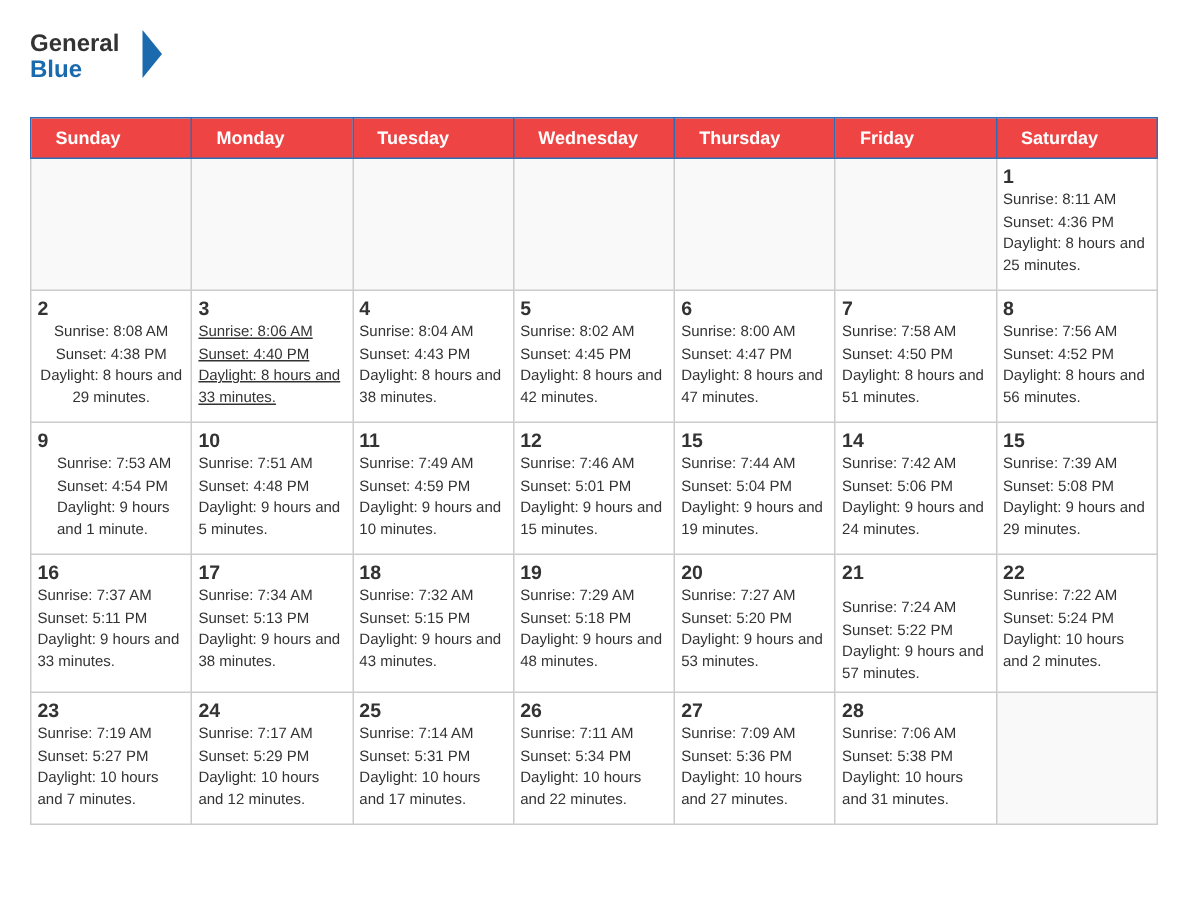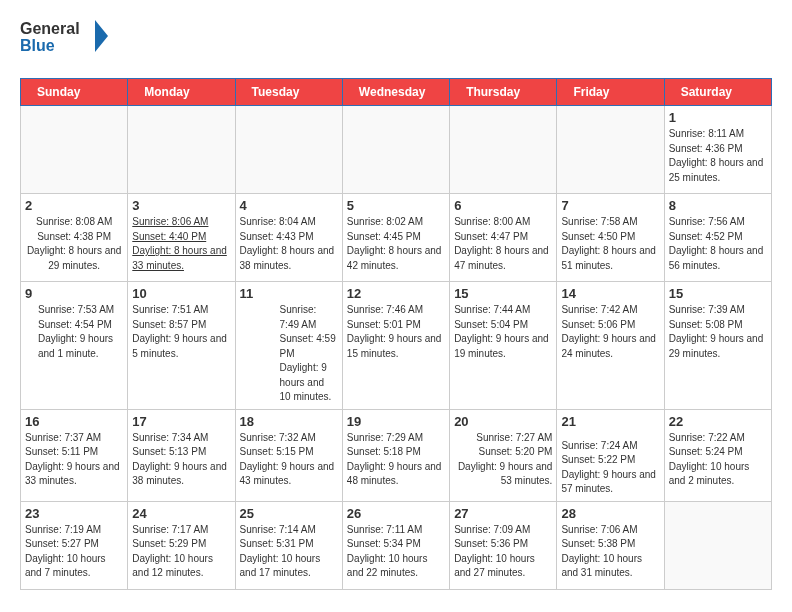--- a/index.html
+++ b/index.html
@@ -165,26 +165,26 @@
       <tr>
         <td>
           <span class="day-number">9</span>
           <div class="day-info" style="white-space: pre-line; margin-left: 13px;">Sunrise: 7:53 AM
 Sunset: 4:54 PM
 Daylight: 9 hours and 1 minute.</div>
         </td>
         <td>
           <span class="day-number">10</span>
           <div class="day-info" style="white-space: pre-line;">Sunrise: 7:51 AM
-Sunset: 8:57 PM
+Sunset: 4:48 PM
 Daylight: 9 hours and 5 minutes.</div>
         </td>
         <td>
           <span class="day-number">11</span>
-          <div class="day-info" style="white-space: pre-line; margin-left: 40px;">Sunrise: 7:49 AM
+          <div class="day-info" style="white-space: pre-line;">Sunrise: 7:49 AM
 Sunset: 4:59 PM
 Daylight: 9 hours and 10 minutes.</div>
         </td>
         <td>
           <span class="day-number">12</span>
           <div class="day-info" style="white-space: pre-line;">Sunrise: 7:46 AM
 Sunset: 5:01 PM
 Daylight: 9 hours and 15 minutes.</div>
         </td>
         <td>
@@ -226,21 +226,21 @@
 Daylight: 9 hours and 43 minutes.</div>
         </td>
         <td>
           <span class="day-number">19</span>
           <div class="day-info" style="white-space: pre-line;">Sunrise: 7:29 AM
 Sunset: 5:18 PM
 Daylight: 9 hours and 48 minutes.</div>
         </td>
         <td>
           <span class="day-number">20</span>
-          <div class="day-info" style="white-space: pre-line; text-align: right;">Sunrise: 7:27 AM
+          <div class="day-info" style="white-space: pre-line;">Sunrise: 7:27 AM
 Sunset: 5:20 PM
 Daylight: 9 hours and 53 minutes.</div>
         </td>
         <td>
           <span class="day-number">21</span>
           <div class="day-info" style="white-space: pre-line; margin-top: 10px;">Sunrise: 7:24 AM
 Sunset: 5:22 PM
 Daylight: 9 hours and 57 minutes.</div>
         </td>
         <td>

